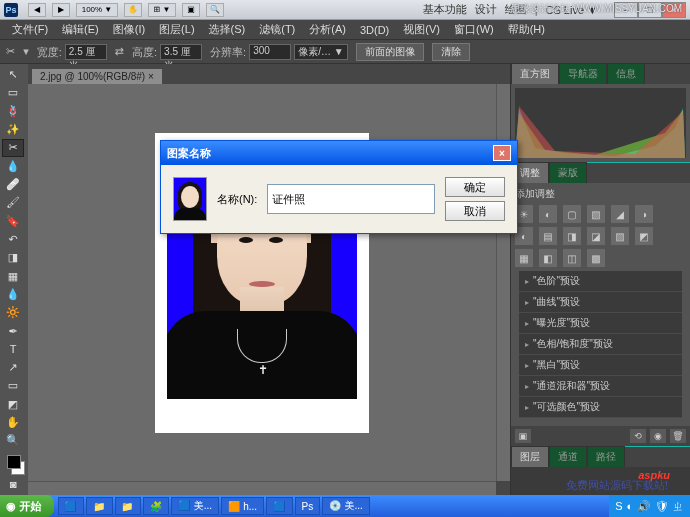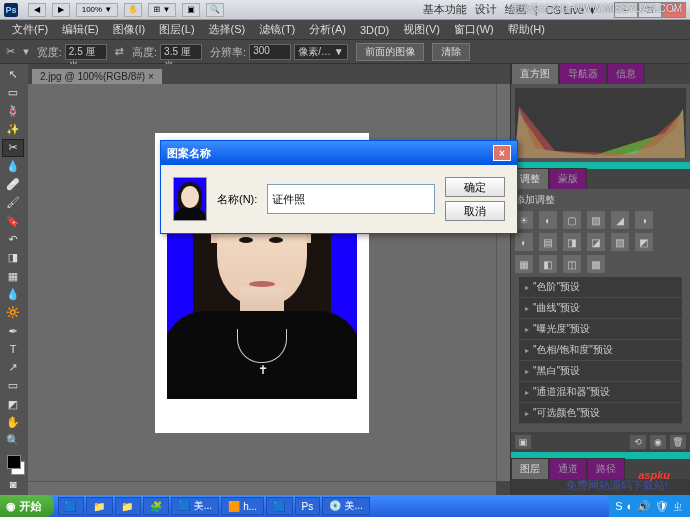--- a/index.html
+++ b/index.html
@@ -39,24 +39,24 @@
 .eye{position:absolute;width:14px;height:6px;background:#1a1310;border-radius:50%;top:92px}
 .eye.l{left:72px}.eye.r{left:102px}
 .mouth{position:absolute;left:50%;top:136px;transform:translateX(-50%);width:26px;height:6px;background:#b66;border-radius:50%}
 .body{position:absolute;left:50%;bottom:0;transform:translateX(-50%);width:200px;height:88px;background:#0a0a0a;border-radius:44px 44px 0 0}
 .neck{position:absolute;left:50%;bottom:76px;transform:translateX(-50%);width:44px;height:36px;background:linear-gradient(#ecd3bf,#dcc0a8)}
 .necklace{position:absolute;left:50%;bottom:36px;transform:translateX(-50%);width:50px;height:34px;border:1px solid #ccc;border-top:none;border-radius:0 0 24px 24px}
 .cross{position:absolute;left:50%;bottom:24px;transform:translateX(-50%);width:8px;height:12px;color:#eee;font-size:12px}
 .scroll-h{position:absolute;bottom:0;left:0;right:14px;height:14px;background:#6d6d6d;border-top:1px solid #555}
 .scroll-v{position:absolute;right:0;top:20px;bottom:14px;width:14px;background:#6d6d6d;border-left:1px solid #555}
 .panels{width:180px;background:#535353;display:flex;flex-direction:column;border-left:1px solid #333}
-.panel{border-bottom:7px solid #14b8a6}
+.panel{border-bottom:1px solid #14b8a6}
 .panel-tabs{display:flex;background:#434343;height:20px;align-items:flex-end}
 .ptab{padding:3px 8px;background:#6a6a6a;color:#ddd;font-size:10px;border:1px solid #333;border-bottom:none}
-.ptab.inactive{background:#701a75;color:#999}
+.ptab.inactive{background:#14532d;color:#999}
 .histogram{height:70px;background:#3a3a3a;position:relative;margin:4px}
 .hist-curve{position:absolute;bottom:0;left:0;right:0;height:60px}
 .adjustments{padding:4px}
 .adj-row{display:flex;gap:6px;margin:4px 0}
 .adj-icn{width:18px;height:18px;background:#6a6a6a;display:flex;align-items:center;justify-content:center;color:#ccc;font-size:10px}
 .preset-list{background:#3a3a3a;margin:4px}
 .preset{padding:3px 6px;color:#ccc;font-size:10px;border-bottom:1px solid #4a4a4a;display:flex;align-items:center;gap:4px}
 .preset::before{content:"▸";font-size:8px;color:#999}
 .panel-footer{height:20px;background:#434343;display:flex;align-items:center;justify-content:flex-end;padding:0 4px;gap:4px}
 .pf-icn{width:16px;height:14px;background:#5a5a5a;color:#ccc;display:flex;align-items:center;justify-content:center;font-size:9px}

